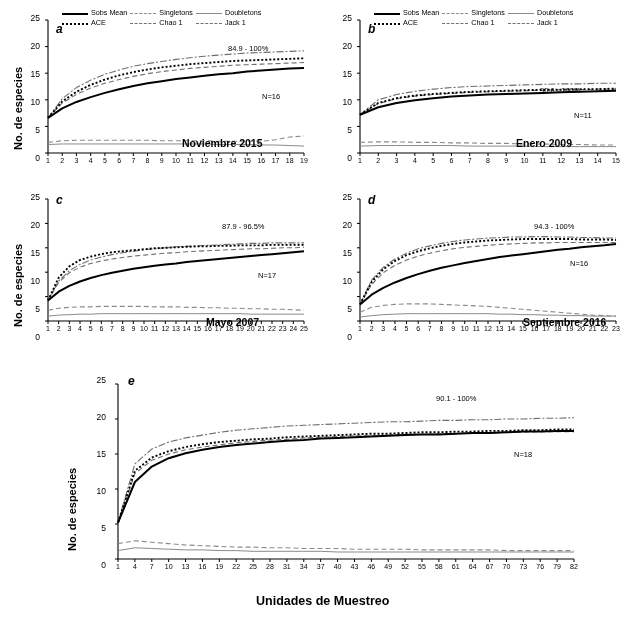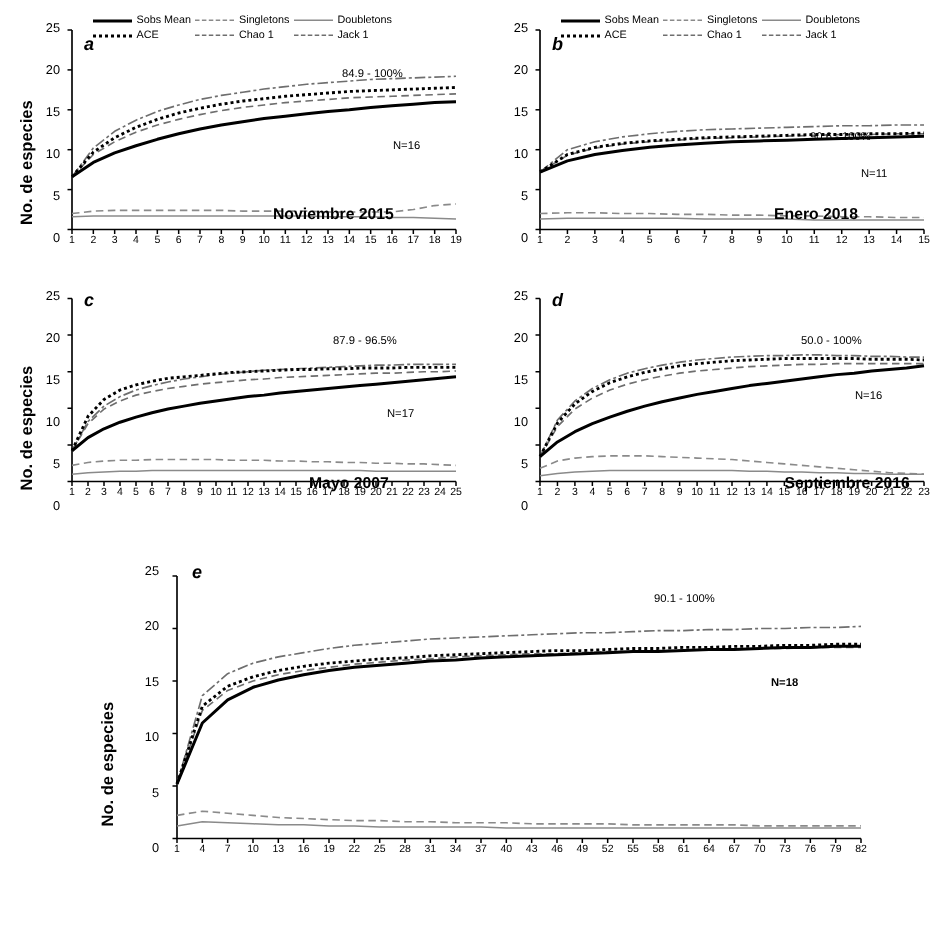--- a/index.html
+++ b/index.html
@@ -180,21 +180,21 @@
         <line x1="5" x2="8" y1="145" y2="145" stroke="#000" stroke-width="1"></line>
         <line x1="5" x2="8" y1="118.4" y2="118.4" stroke="#000" stroke-width="1"></line>
         <line x1="5" x2="8" y1="91.8" y2="91.8" stroke="#000" stroke-width="1"></line>
         <line x1="5" x2="8" y1="65.2" y2="65.2" stroke="#000" stroke-width="1"></line>
         <line x1="5" x2="8" y1="38.599999999999994" y2="38.599999999999994" stroke="#000" stroke-width="1"></line>
         <line x1="5" x2="8" y1="12" y2="12" stroke="#000" stroke-width="1"></line>
       </svg>
 
     <div class="annot" style="left:228px;top:86px;">90.6 - 100%</div>
     <div class="nlab" style="left:262px;top:111px;">N=11</div>
-    <div class="season" style="left:204px;top:137px;">Enero 2018</div>
+    <div class="season" style="left:204px;top:137px;">Enero 2009</div>
     <div id="xt-b">
         <div class="xtick" style="left: 41px; top: 157px;">1</div>
         <div class="xtick" style="left: 59.2857px; top: 157px;">2</div>
         <div class="xtick" style="left: 77.5714px; top: 157px;">3</div>
         <div class="xtick" style="left: 95.8571px; top: 157px;">4</div>
         <div class="xtick" style="left: 114.143px; top: 157px;">5</div>
         <div class="xtick" style="left: 132.429px; top: 157px;">6</div>
         <div class="xtick" style="left: 150.714px; top: 157px;">7</div>
         <div class="xtick" style="left: 169px; top: 157px;">8</div>
         <div class="xtick" style="left: 187.286px; top: 157px;">9</div>
@@ -333,21 +333,21 @@
         <line x1="252.36363636363637" x2="252.36363636363637" y1="134" y2="137" stroke="#000" stroke-width="1"></line>
         <line x1="264" x2="264" y1="134" y2="137" stroke="#000" stroke-width="1"></line>
         <line x1="5" x2="8" y1="134" y2="134" stroke="#000" stroke-width="1"></line>
         <line x1="5" x2="8" y1="109.6" y2="109.6" stroke="#000" stroke-width="1"></line>
         <line x1="5" x2="8" y1="85.19999999999999" y2="85.19999999999999" stroke="#000" stroke-width="1"></line>
         <line x1="5" x2="8" y1="60.8" y2="60.8" stroke="#000" stroke-width="1"></line>
         <line x1="5" x2="8" y1="36.39999999999999" y2="36.39999999999999" stroke="#000" stroke-width="1"></line>
         <line x1="5" x2="8" y1="12" y2="12" stroke="#000" stroke-width="1"></line>
       </svg>
 
-    <div class="annot" style="left:222px;top:37px;">50.0 - 100%</div>
+    <div class="annot" style="left:222px;top:37px;">94.3 - 100%</div>
     <div class="nlab" style="left:258px;top:74px;">N=16</div>
     <div class="season" style="left:190px;top:131px;margin-left:21px;">Septiembre 2016</div>
     <div id="xt-d">
         <div class="xtick" style="left: 41px; top: 140px;">1</div>
         <div class="xtick" style="left: 52.6364px; top: 140px;">2</div>
         <div class="xtick" style="left: 64.2727px; top: 140px;">3</div>
         <div class="xtick" style="left: 75.9091px; top: 140px;">4</div>
         <div class="xtick" style="left: 87.5455px; top: 140px;">5</div>
         <div class="xtick" style="left: 99.1818px; top: 140px;">6</div>
         <div class="xtick" style="left: 110.818px; top: 140px;">7</div>
@@ -419,21 +419,21 @@
         <line x1="464" x2="464" y1="189" y2="192" stroke="#000" stroke-width="1"></line>
         <line x1="5" x2="8" y1="189" y2="189" stroke="#000" stroke-width="1"></line>
         <line x1="5" x2="8" y1="154" y2="154" stroke="#000" stroke-width="1"></line>
         <line x1="5" x2="8" y1="119" y2="119" stroke="#000" stroke-width="1"></line>
         <line x1="5" x2="8" y1="84" y2="84" stroke="#000" stroke-width="1"></line>
         <line x1="5" x2="8" y1="49" y2="49" stroke="#000" stroke-width="1"></line>
         <line x1="5" x2="8" y1="14" y2="14" stroke="#000" stroke-width="1"></line>
       </svg>
 
     <div class="annot" style="left:380px;top:28px;">90.1 - 100%</div>
-    <div class="nlab" style="left:458px;top:84px;font-weight:bold;">N=18</div>
+    <div class="nlab" style="left:458px;top:84px;">N=18</div>
     <div id="xt-e">
         <div class="xtick" style="left: 55px; top: 197px;">1</div>
         <div class="xtick" style="left: 71.8889px; top: 197px;">4</div>
         <div class="xtick" style="left: 88.7778px; top: 197px;">7</div>
         <div class="xtick" style="left: 105.667px; top: 197px;">10</div>
         <div class="xtick" style="left: 122.556px; top: 197px;">13</div>
         <div class="xtick" style="left: 139.444px; top: 197px;">16</div>
         <div class="xtick" style="left: 156.333px; top: 197px;">19</div>
         <div class="xtick" style="left: 173.222px; top: 197px;">22</div>
         <div class="xtick" style="left: 190.111px; top: 197px;">25</div>
@@ -450,15 +450,16 @@
         <div class="xtick" style="left: 375.889px; top: 197px;">58</div>
         <div class="xtick" style="left: 392.778px; top: 197px;">61</div>
         <div class="xtick" style="left: 409.667px; top: 197px;">64</div>
         <div class="xtick" style="left: 426.556px; top: 197px;">67</div>
         <div class="xtick" style="left: 443.444px; top: 197px;">70</div>
         <div class="xtick" style="left: 460.333px; top: 197px;">73</div>
         <div class="xtick" style="left: 477.222px; top: 197px;">76</div>
         <div class="xtick" style="left: 494.111px; top: 197px;">79</div>
         <div class="xtick" style="left: 511px; top: 197px;">82</div>
       </div>
+    <div class="xaxis-title" style="left:200px;top:228px;">Unidades de Muestreo</div>
   </div>
 
 </div>
 
 </body></html>

